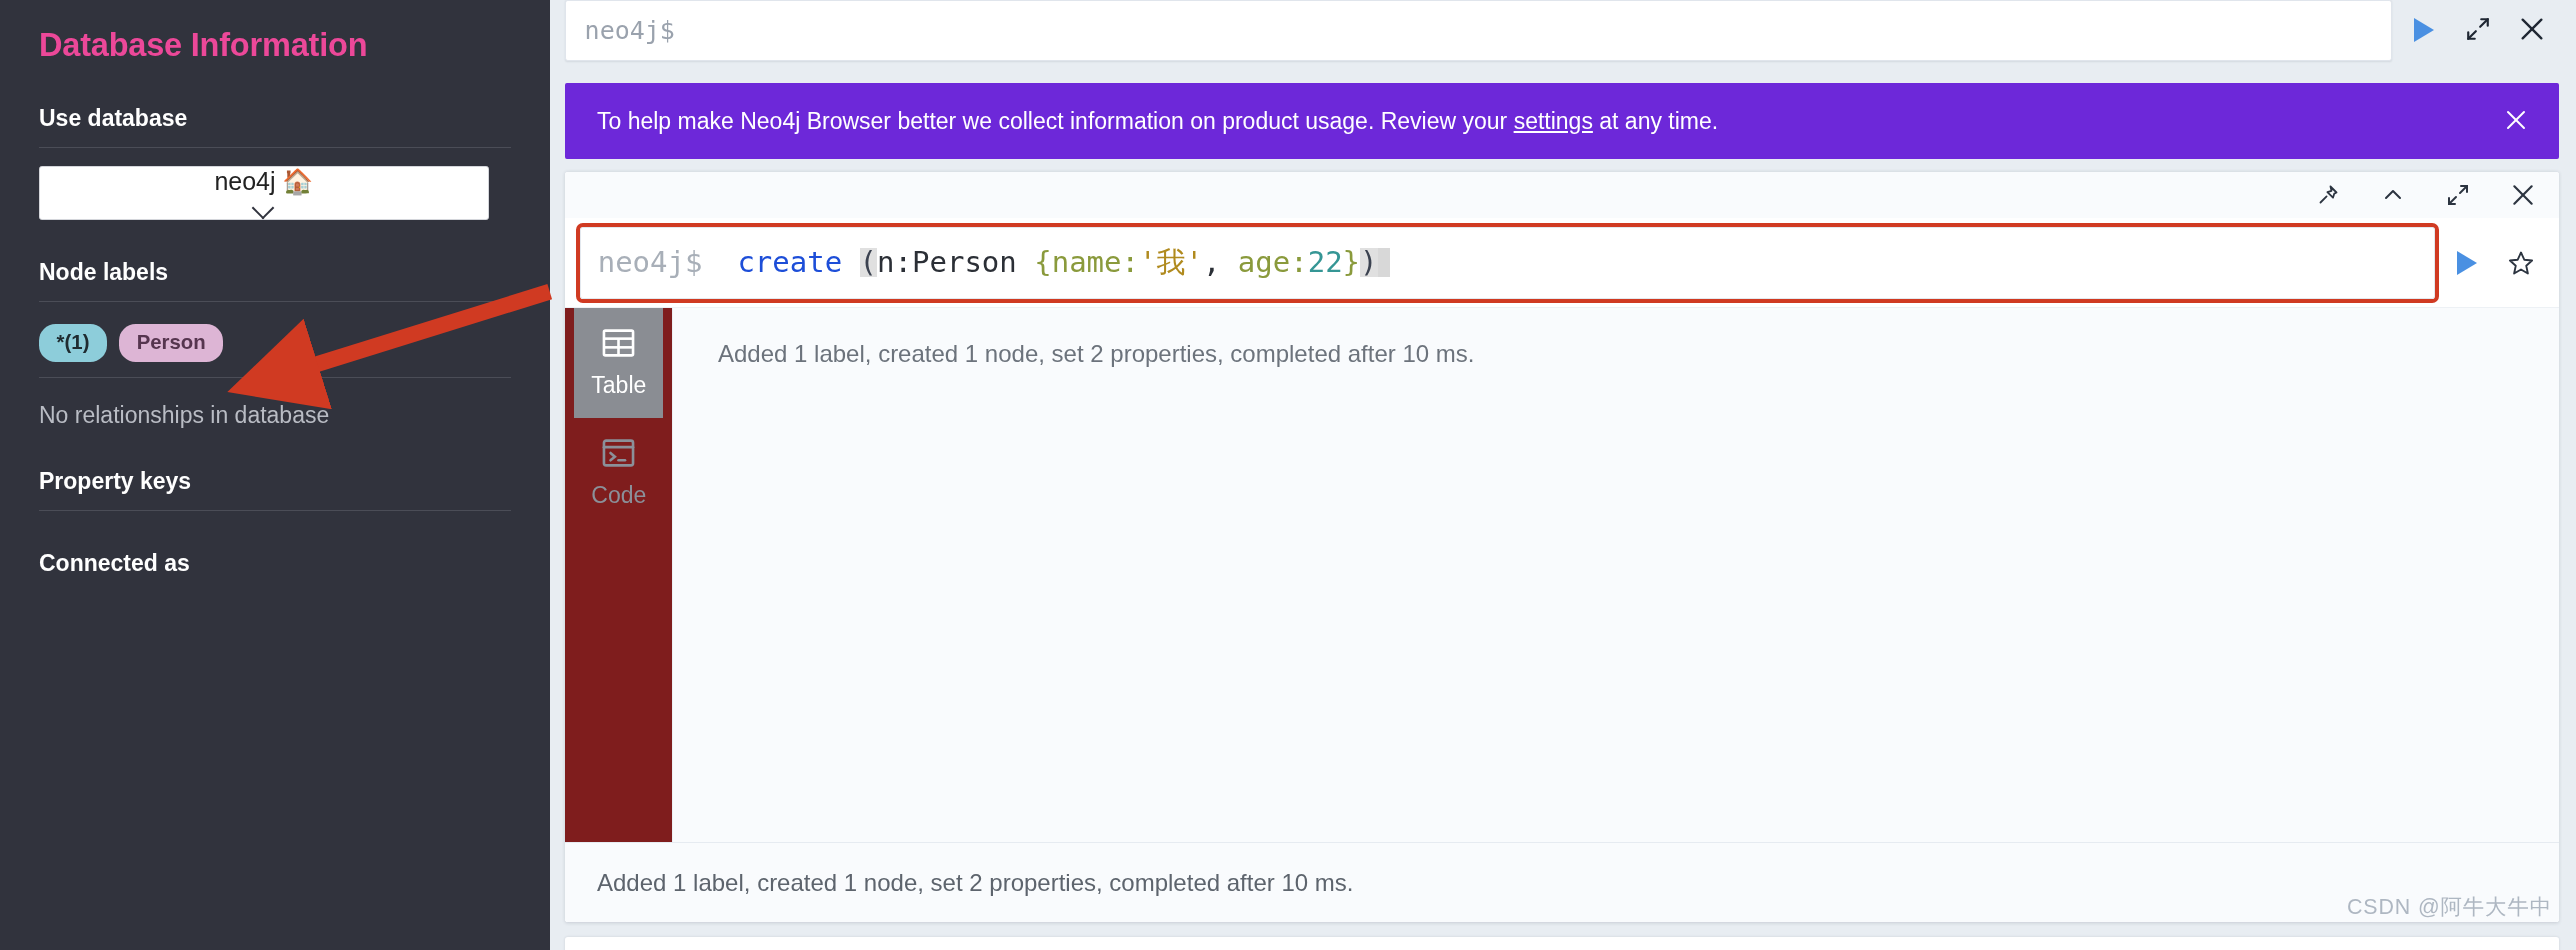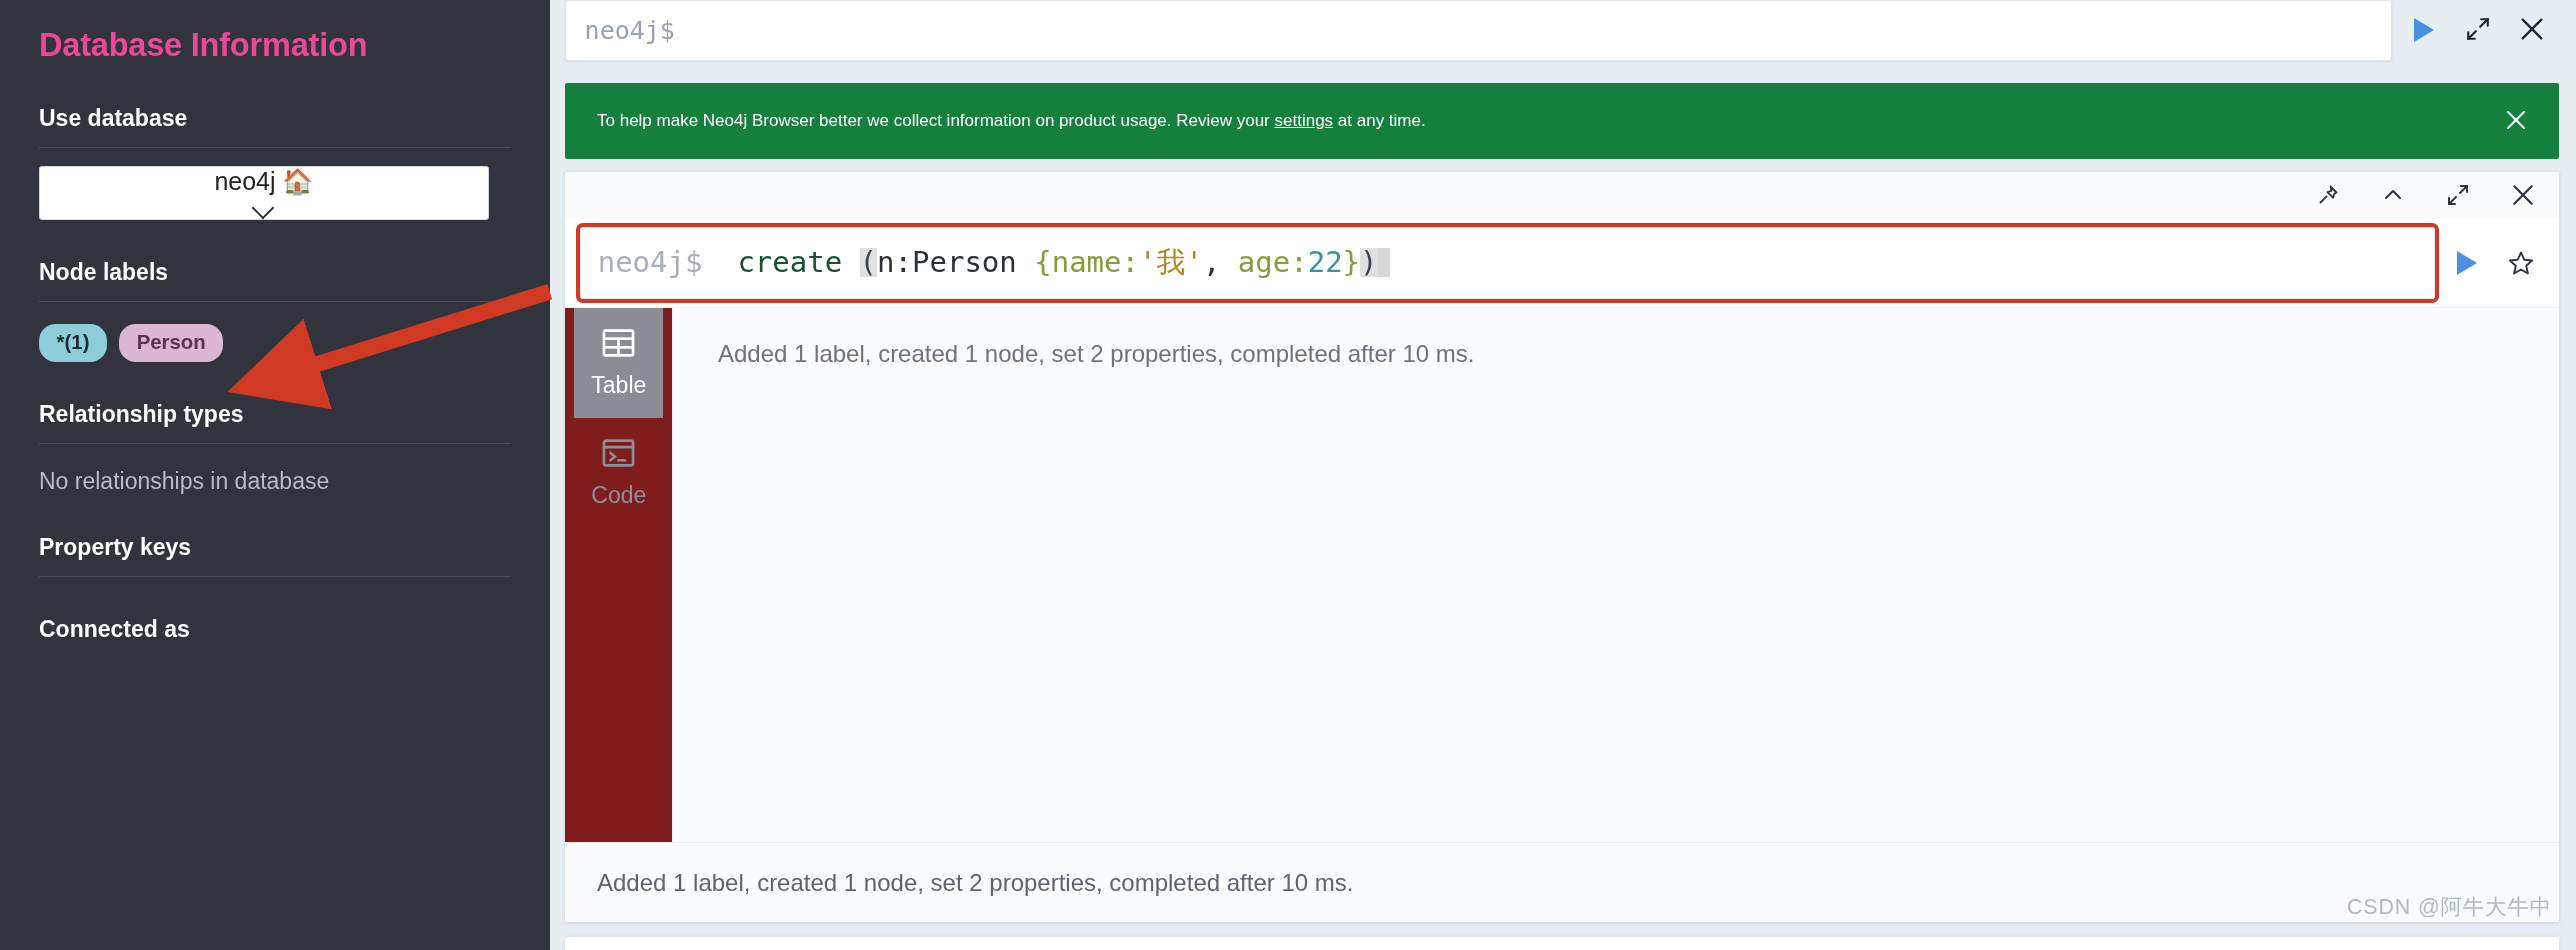--- a/index.html
+++ b/index.html
@@ -185,27 +185,27 @@
     align-items: center;
     justify-content: center;
     cursor: pointer;
     flex: 0 0 auto;
   }
 
   
   #banner {
     margin-top: 11px;
     height: 76px;
-    background: #15803d;
+    background: #6d28d9;
     border-radius: 1.9px;
     display: flex;
     align-items: center;
     padding: 0 26px 0 32px;
     color: #ffffff;
-    font-size: 17px;
+    font-size: 23px;
   }
   #banner .banner-text { flex: 1; }
   #banner a {
     color: #ffffff;
     text-decoration: underline;
   }
   #banner .banner-close {
     font-size: 32px;
     line-height: 1;
     cursor: pointer;
@@ -265,21 +265,21 @@
     outline-offset: 0.9px;
   }
 
   .cy {
     font-family: "DejaVu Sans Mono", "Liberation Mono", monospace;
     font-size: 29px;
     white-space: pre;
     line-height: 1;
   }
   .cy-prompt  { color: #a8afb8; }
-  .cy-kw      { color: #14532d; }
+  .cy-kw      { color: #1d4ed8; }
   .cy-paren   { color: #3b4250; background: #e0e0e0; }
   .cy-ident   { color: #2b2f36; }
   .cy-prop    { color: #8a9a3c; }
   .cy-string  { color: #b08a1e; }
   .cy-num     { color: #359695; }
   .cy-brace   { color: #8a9a3c; }
   .cy-caret   { display:inline-block; width: 12px; background: #d8d8d8; color: transparent; }
 
   #frame-body {
     flex: 1;
@@ -374,21 +374,20 @@
     </div>
 
     <div class="section-head">Node labels</div>
     <div class="section-rule"></div>
 
     <div class="chips-row">
       <span class="chip-pill chip-all">*(1)</span>
       <span class="chip-pill chip-label">Person</span>
     </div>
 
-    <div class="section-head">Relationship types</div>
     <div class="section-rule"></div>
     <div class="empty-note">No relationships in database</div>
 
     <div class="section-head">Property keys</div>
     <div class="section-rule"></div>
 
 
     <div class="section-head">Connected as</div>
   </aside>
 

